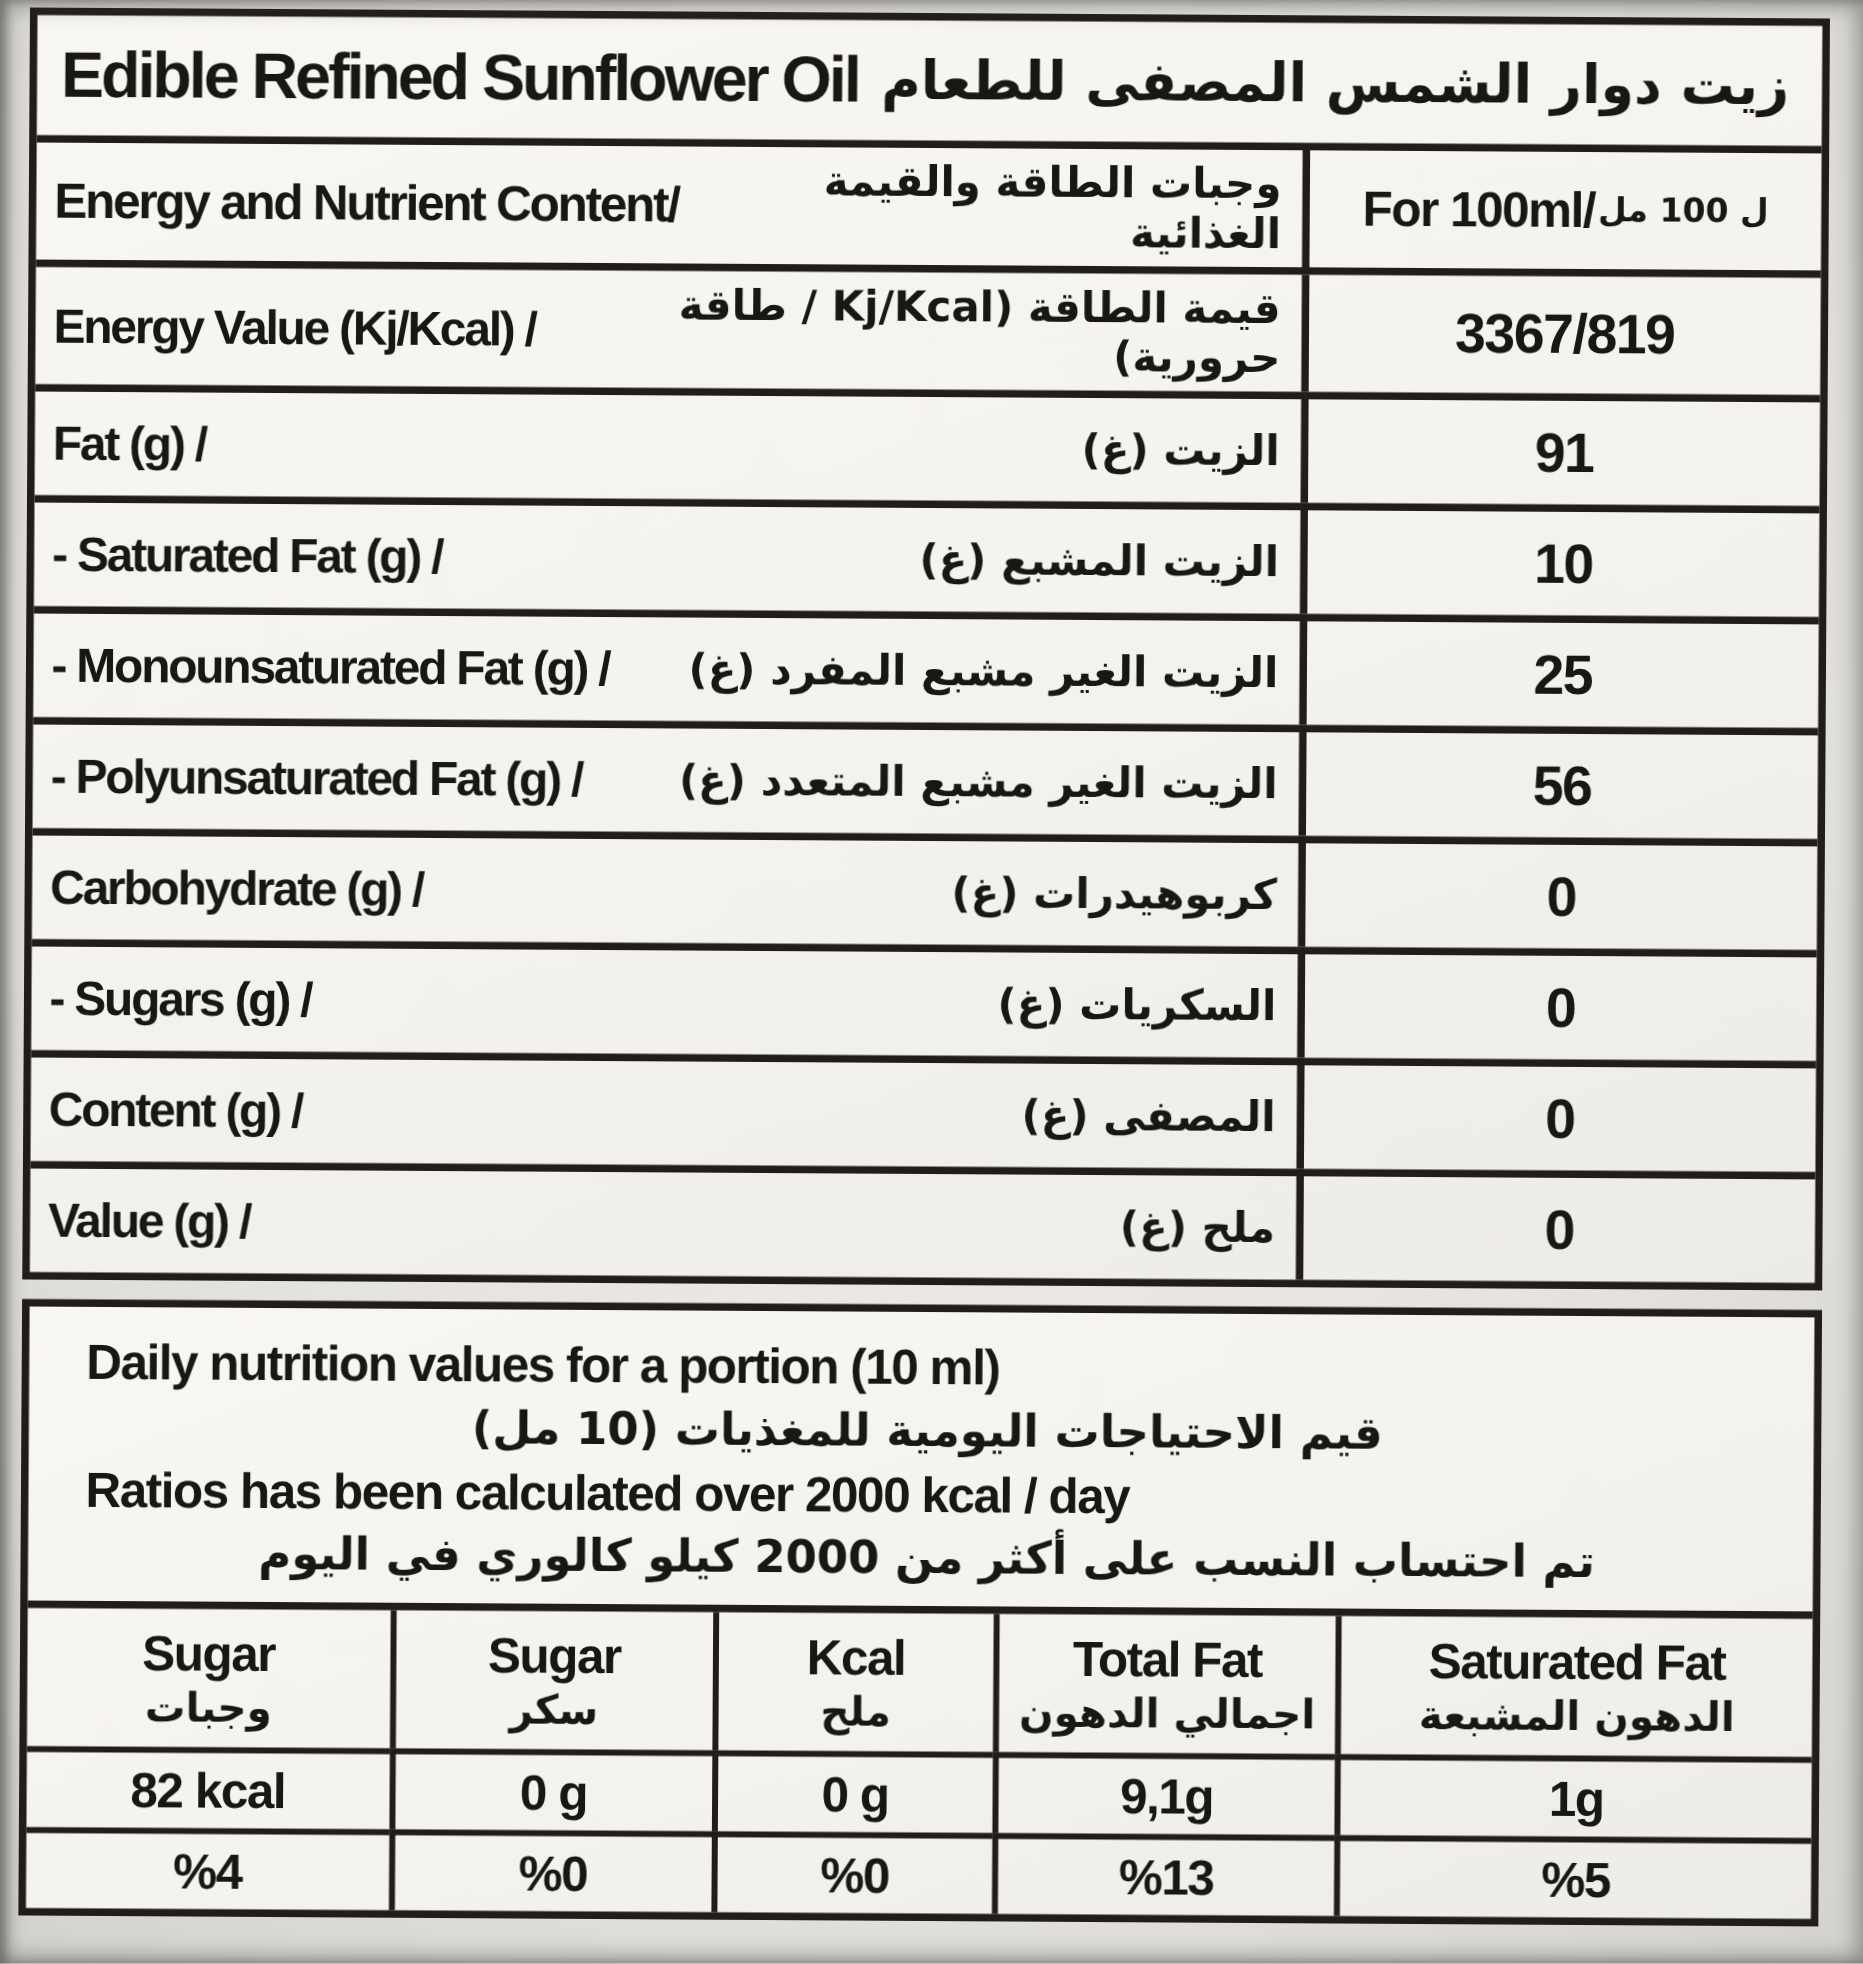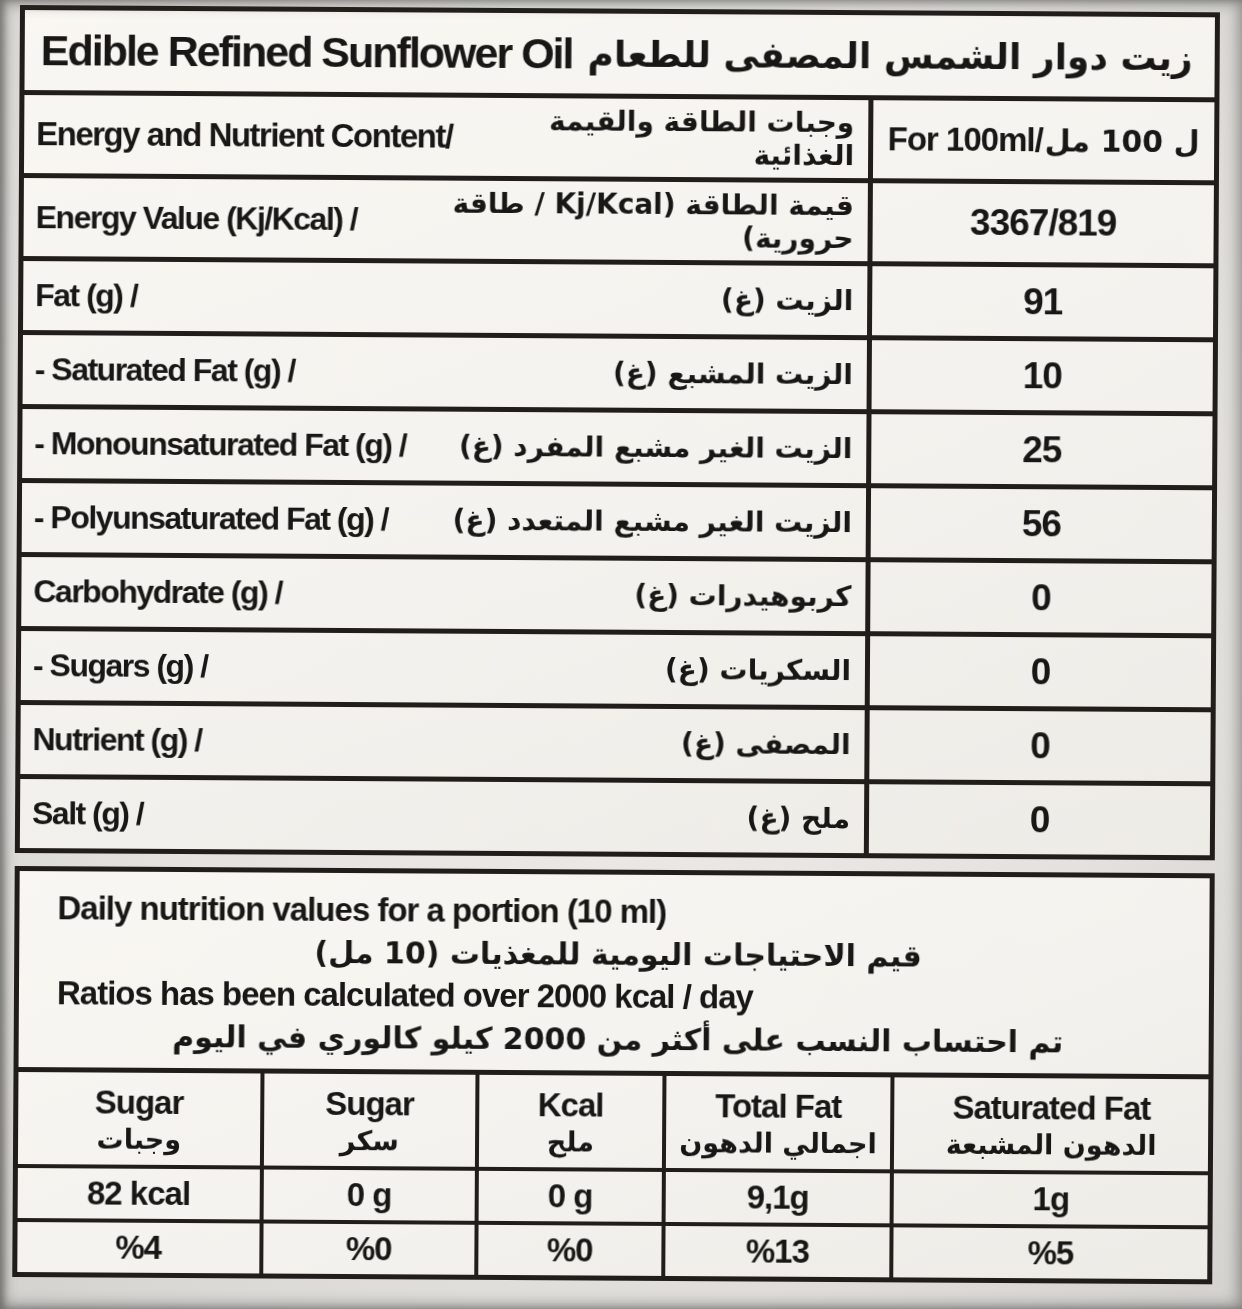--- a/index.html
+++ b/index.html
@@ -39,21 +39,21 @@
     font-size:37px;font-weight:bold;letter-spacing:-1px;
   }
   .title-row{display:flex;justify-content:space-between;align-items:center;
     padding:8px 22px 8px 16px;min-height:64px;}
   .title-en{font-size:43px;font-weight:bold;letter-spacing:-2px;}
   .title-ar{font-size:36px;font-weight:bold;font-family:"DejaVu Sans",sans-serif;}
   .lbl-en{font-size:32px;font-weight:bold;letter-spacing:-1.5px;white-space:nowrap;}
   .lbl-ar{font-size:28px;font-weight:bold;font-family:"DejaVu Sans",sans-serif;text-align:right;}
   .hdr-en{font-size:33px;font-weight:bold;letter-spacing:-1.5px;white-space:nowrap;}
   .val-hdr{font-size:33px;font-weight:bold;letter-spacing:-1px;display:flex;gap:2px;align-items:center;}
-  .val-hdr .ar{font-family:"DejaVu Sans",sans-serif;font-size:30px;}
+  .val-hdr .ar{font-family:"DejaVu Sans",sans-serif;font-size:22px;}
   
   .portion-box{margin-top:13px;}
   .pb-text{padding:12px 30px 8px 38px;}
   .pb-en{font-size:33px;font-weight:bold;letter-spacing:-1px;margin:6px 0;}
   .pb-ar{font-size:30px;font-weight:bold;font-family:"DejaVu Sans",sans-serif;
     text-align:center;margin:6px 0;}
   .pb-table{border-top:5px solid #24211e;display:grid;
     grid-template-columns:20.3% 18.1% 15.7% 19.2% 26.7%;}
   .pb-cell{border-left:4px solid #24211e;border-top:4px solid #24211e;
     display:flex;flex-direction:column;align-items:center;justify-content:center;
@@ -140,29 +140,29 @@
     <div class="row">
       <div class="cell-label">
         <span class="lbl-en">- Sugars (g) /</span>
         <span class="lbl-ar" dir="rtl">السكريات (غ)</span>
       </div>
       <div class="cell-value">0</div>
     </div>
 
     <div class="row">
       <div class="cell-label">
-        <span class="lbl-en">Nutrient (g) /</span>
+        <span class="lbl-en">Content (g) /</span>
         <span class="lbl-ar" dir="rtl">المصفى (غ)</span>
       </div>
       <div class="cell-value">0</div>
     </div>
 
     <div class="row">
       <div class="cell-label">
-        <span class="lbl-en">Salt (g) /</span>
+        <span class="lbl-en">Value (g) /</span>
         <span class="lbl-ar" dir="rtl">ملح (غ)</span>
       </div>
       <div class="cell-value">0</div>
     </div>
 
   </div>
 
   <div class="box portion-box">
 
     <div class="pb-text">

